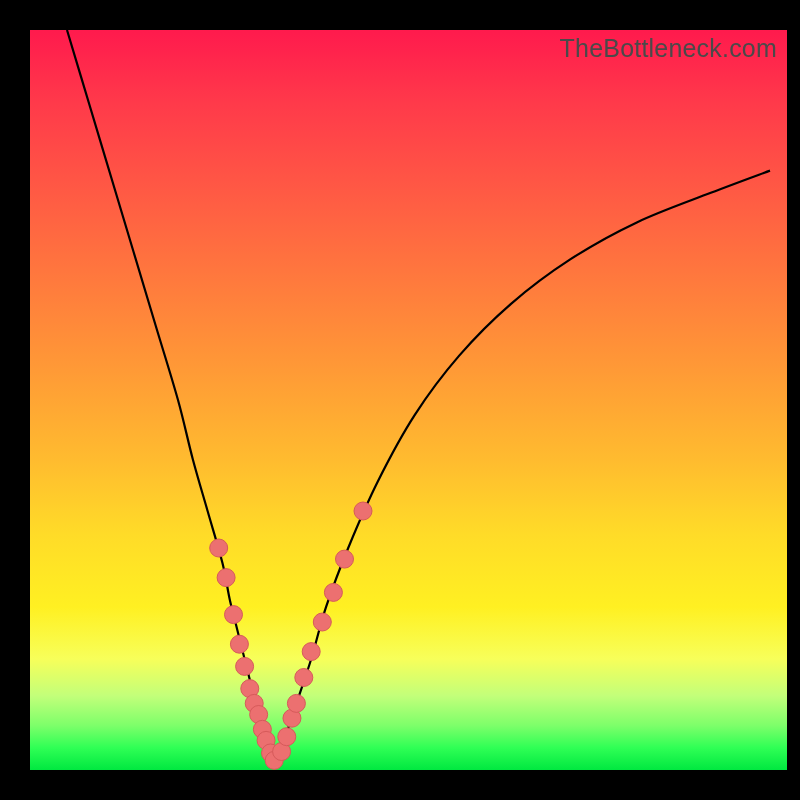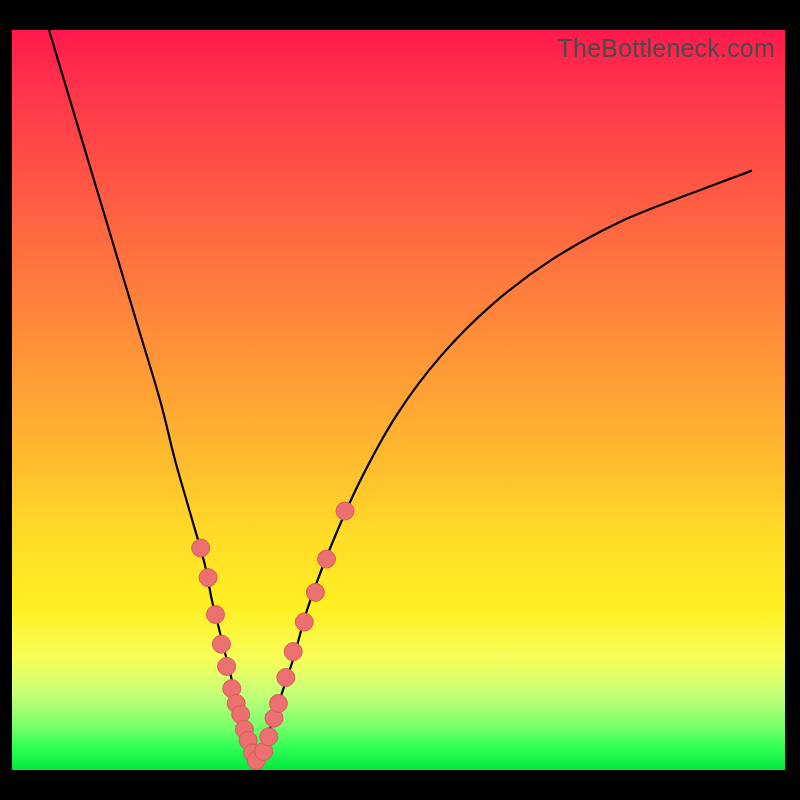--- a/index.html
+++ b/index.html
@@ -11,41 +11,40 @@
     background: #000;
     font-family: Arial, Helvetica, sans-serif;
   }
   .frame {
     position: absolute;
     inset: 0;
     background: #000;
   }
   .plot-area {
     position: absolute;
-    left: 12px;
+    left: 30px;
     top: 30px;
     width: 757px;
     height: 740px;
     
     background: linear-gradient(to bottom,
       #ff1a4d 0%,
       #ff3a4a 10%,
       #ff5a44 22%,
       #ff7a3d 34%,
       #ff9a36 46%,
       #ffbb2f 58%,
       #ffdb28 68%,
       #fff022 78%,
       #f7ff5a 85%,
       #c2ff7a 90%,
       #7dff6a 94%,
       #2fff55 97%,
       #00e840 100%
     );
-    padding-left: 16px;
   }
   .watermark {
     position: absolute;
     top: 4px;
     right: 10px;
     color: #4a4a4a;
     font-size: 25px;
     font-weight: 500;
     letter-spacing: 0.2px;
     user-select: none;

